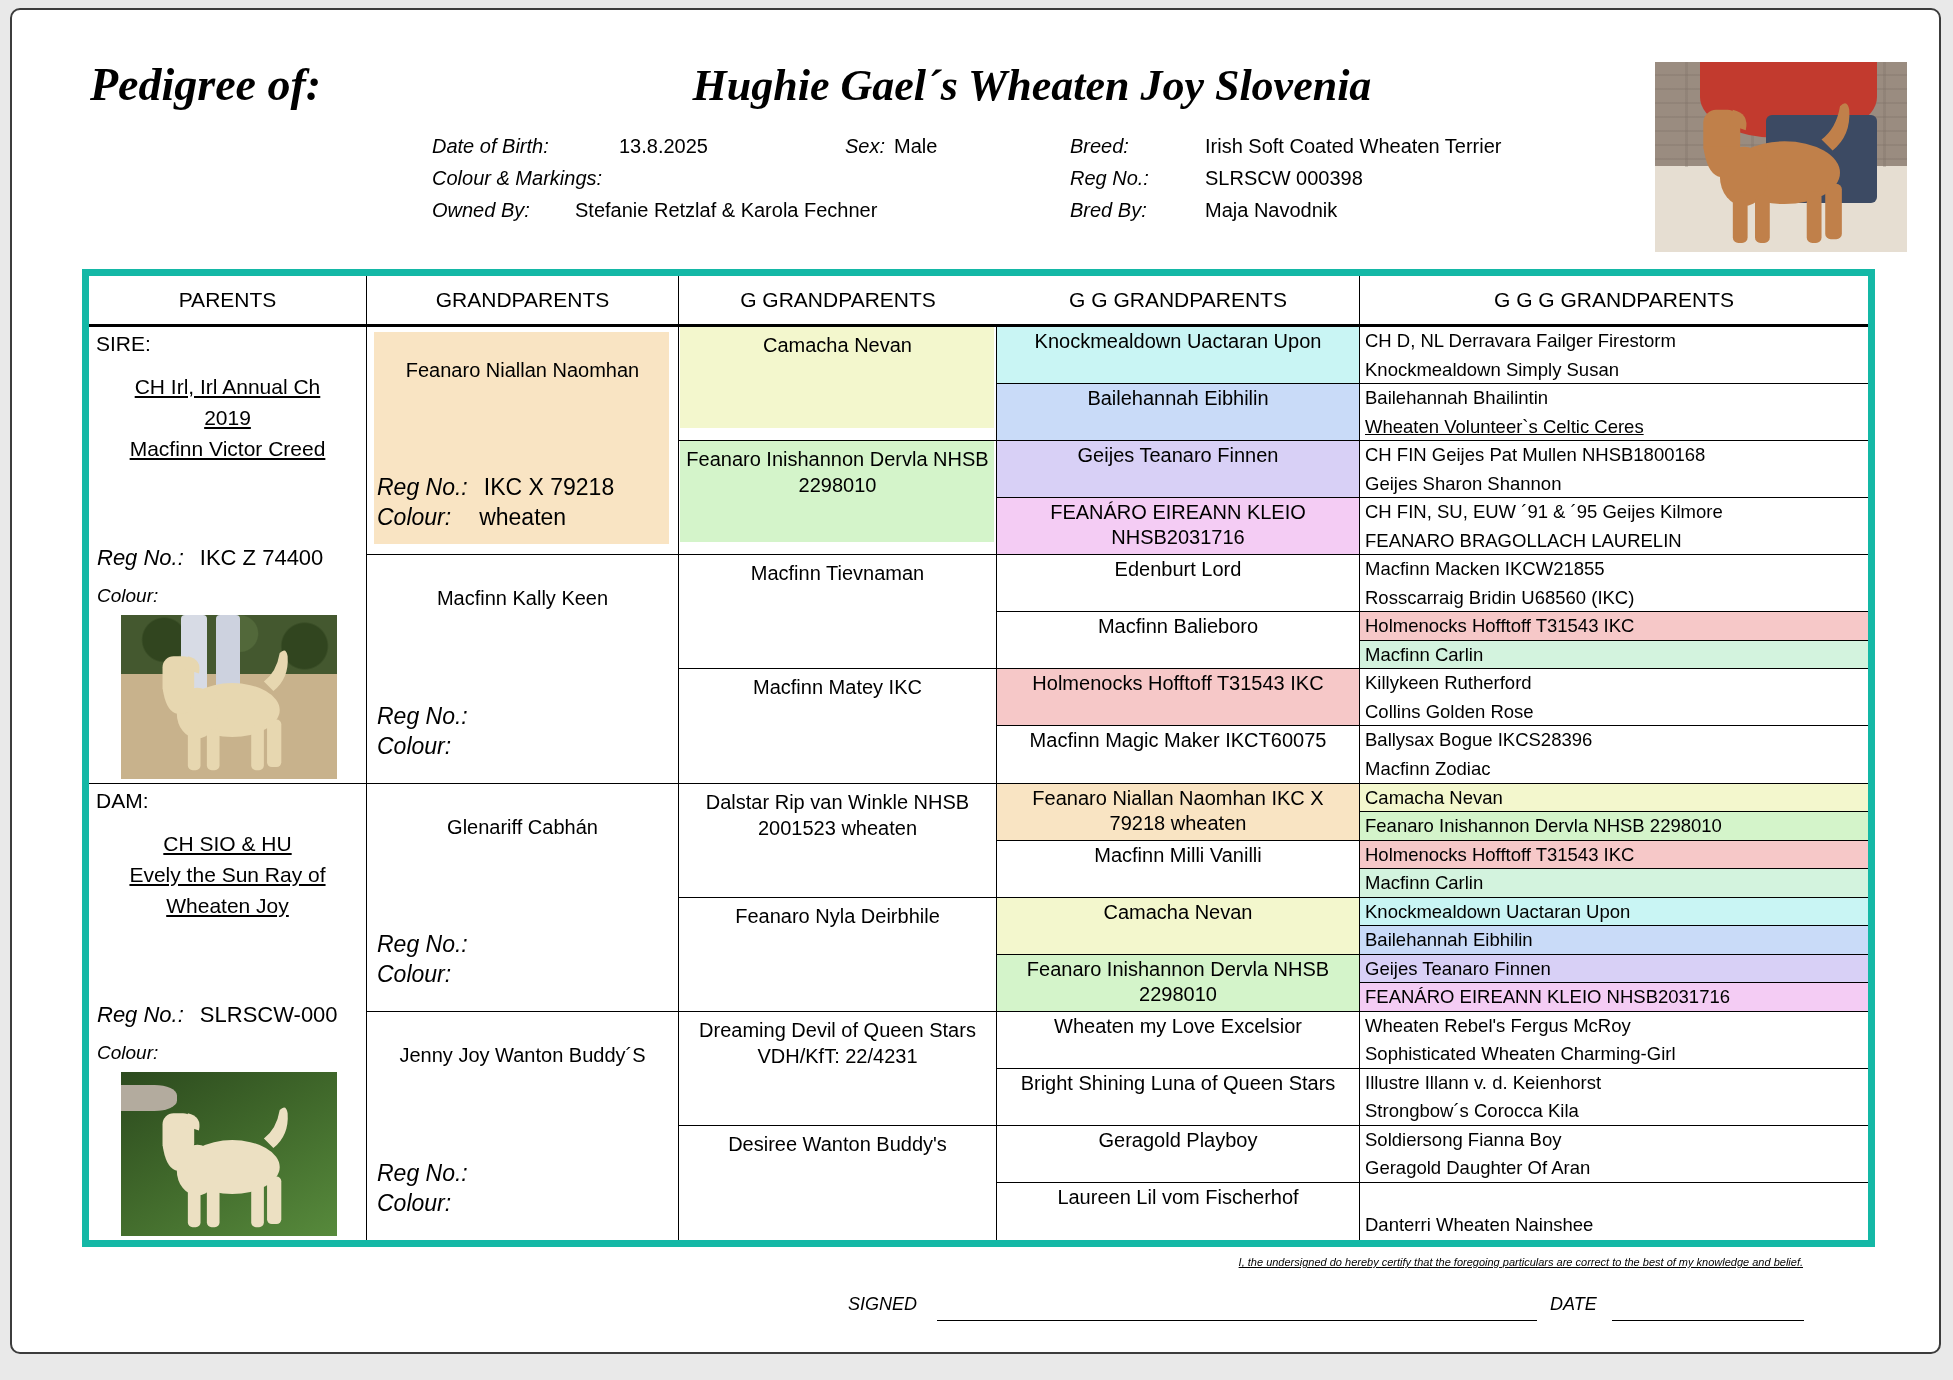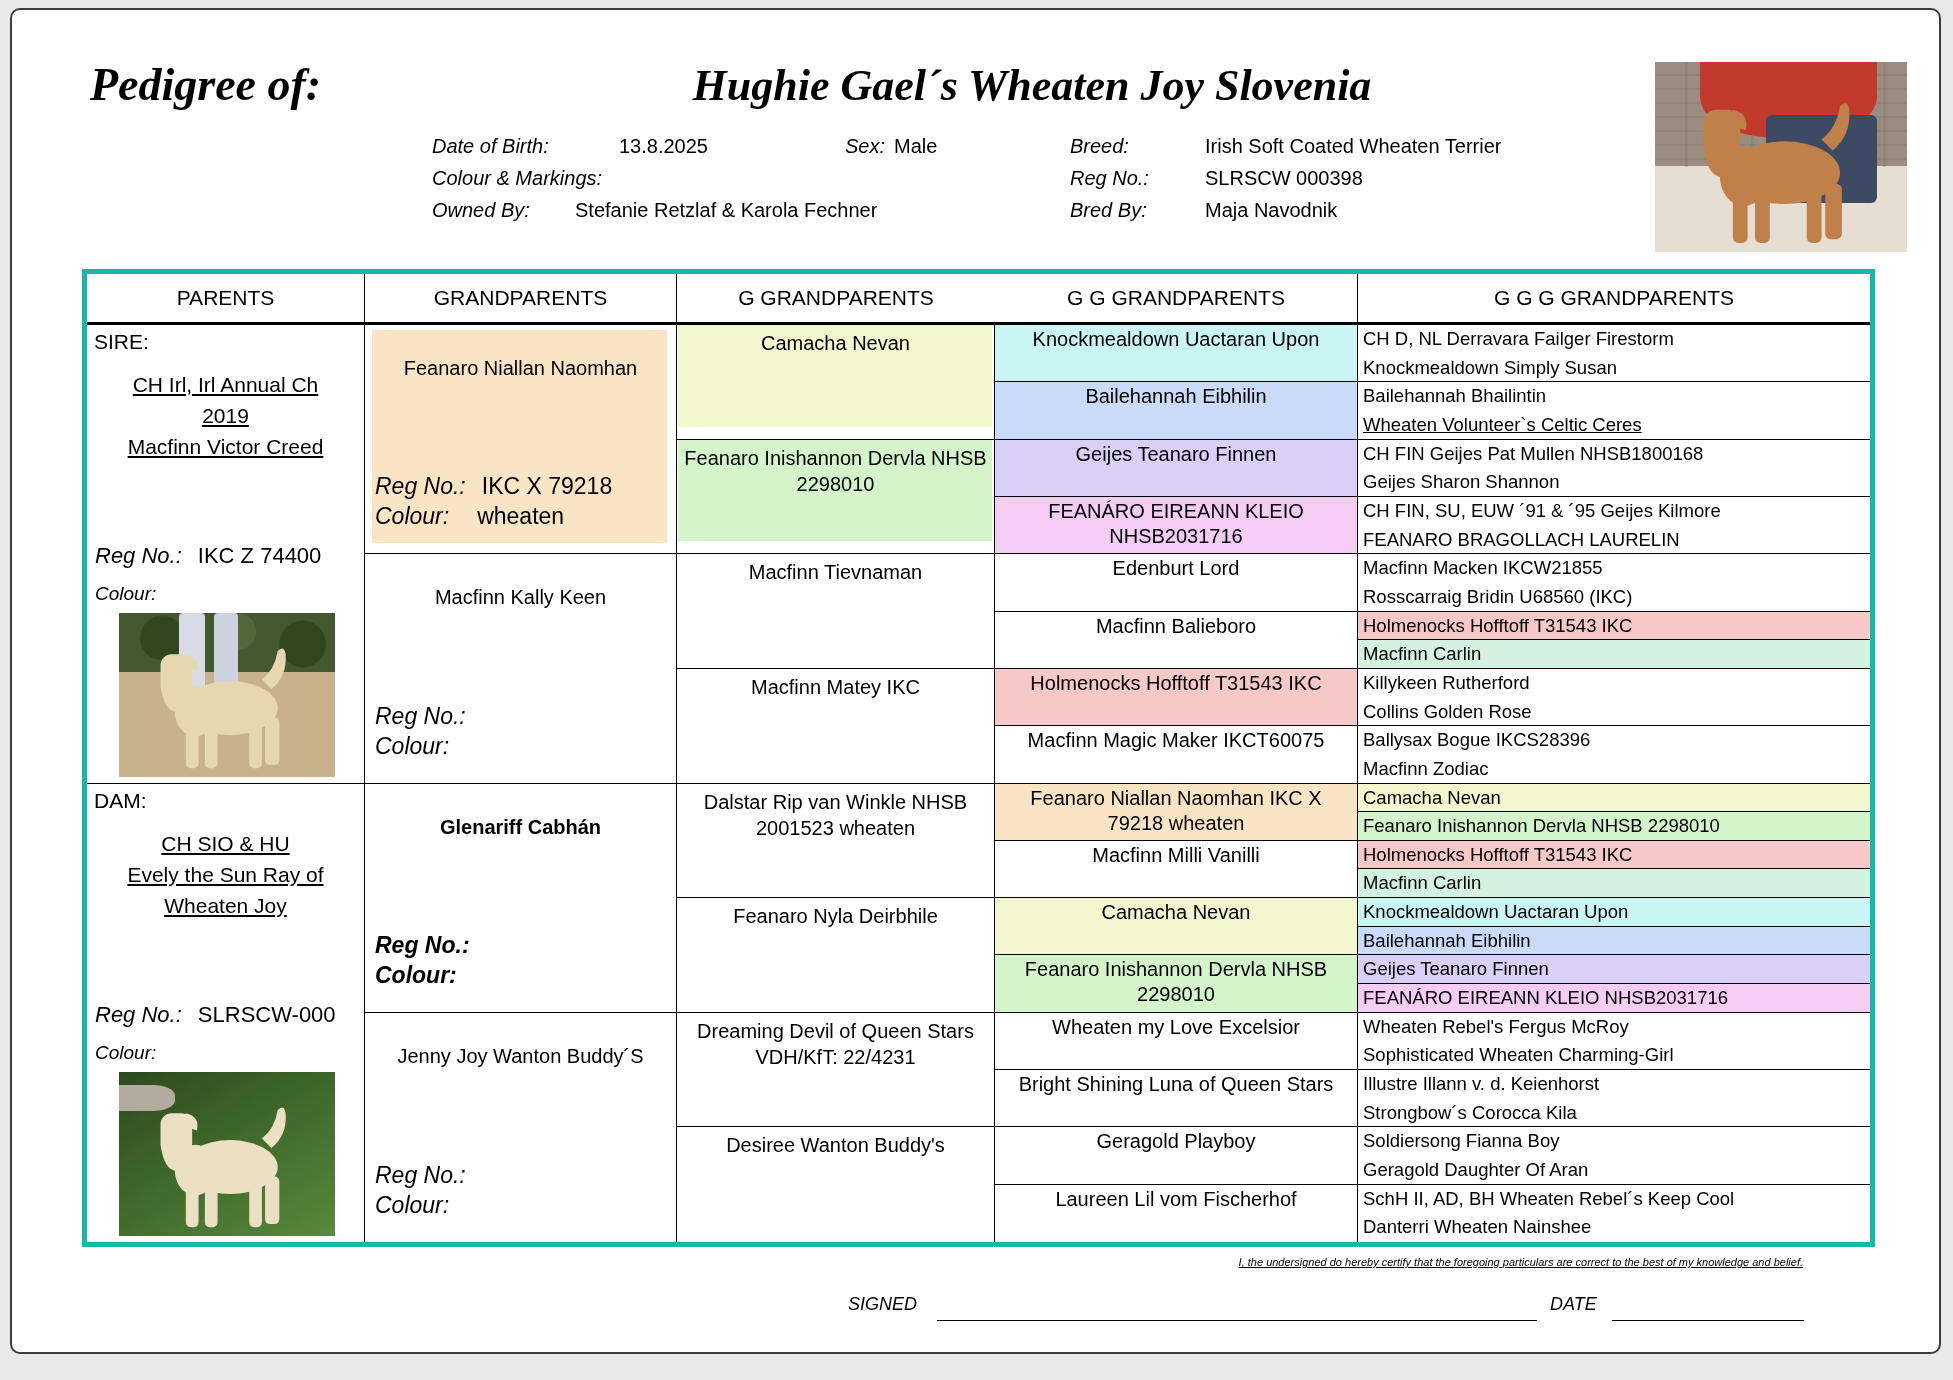--- a/index.html
+++ b/index.html
@@ -33,21 +33,21 @@
                  radial-gradient(circle at 85% 50%,#31451f 0 12%,#0000 13%);}
   .photo-sire .leg1{left:28%;top:0;width:12%;height:62%;background:#d7dbe5;border-radius:4px;}
   .photo-sire .leg2{left:44%;top:0;width:11%;height:58%;background:#cdd2df;border-radius:4px;}
   .photo-dam{background:linear-gradient(150deg,#2c4a1e 0%,#3f672a 45%,#578a3c 100%);}
   .photo-dam .path{left:0;top:8%;width:26%;height:16%;background:#b3ab9e;border-radius:0 40% 40% 0;}
 
   
   #pedigree-table{position:absolute;left:70px;top:259px;width:1793px;height:978px;
       display:grid;grid-template-columns:278px 312px 318px 363px 1fr;
       grid-template-rows:51px repeat(32,1fr);
-      border:5px solid #14b8a6;box-sizing:border-box;background:#fff;}
+      border:7px solid #14b8a6;box-sizing:border-box;background:#fff;}
   .c{box-sizing:border-box;position:relative;font-size:20px;min-width:0;min-height:0;}
   .bR{border-right:1.6px solid #000;}
   .bB{border-bottom:1.6px solid #000;}
   .hc{display:flex;align-items:center;justify-content:center;font-size:21px;border-bottom:3px solid #000;}
   .l3{font-size:18.5px;line-height:28px;padding-left:5px;white-space:nowrap;overflow:hidden;}
   .l2{display:flex;align-items:flex-start;justify-content:center;text-align:center;
       line-height:25px;padding:2px 6px 0;}
   .l1{text-align:center;padding-top:5px;line-height:26px;}
   .l1 .nm,.l0 .nm{position:relative;z-index:1;}
   .tintA{position:absolute;left:1px;right:2px;top:0;bottom:12px;z-index:0;}
@@ -182,21 +182,21 @@
           <div class="tintB" style="background: rgb(249, 228, 195);"></div>
           <div class="nm">Feanaro Niallan Naomhan</div>
           <div class="kv kv-reg"><span class="lab">Reg No.:</span><span class="val">IKC X 79218</span></div>
           <div class="kv kv-col"><span class="lab">Colour:</span><span class="val" style="margin-left:28px">wheaten</span></div>
         </div>
         <div class="c l0 bR bB" style="grid-area: 10 / 2 / span 8;">
           <div class="nm">Macfinn Kally Keen</div>
           <div class="kv kv-reg"><span class="lab">Reg No.:</span></div>
           <div class="kv kv-col"><span class="lab">Colour:</span></div>
         </div>
-        <div class="c l0 bR bB" style="grid-area: 18 / 2 / span 8; font-weight: bold;">
+        <div class="c l0 bR bB" style="grid-area: 18 / 2 / span 8;">
           <div class="nm">Glenariff Cabhán</div>
           <div class="kv kv-reg"><span class="lab">Reg No.:</span></div>
           <div class="kv kv-col"><span class="lab">Colour:</span></div>
         </div>
         <div class="c l0 bR" style="grid-area: 26 / 2 / span 8;">
           <div class="nm">Jenny Joy Wanton Buddy´S</div>
           <div class="kv kv-reg"><span class="lab">Reg No.:</span></div>
           <div class="kv kv-col"><span class="lab">Colour:</span></div>
         </div>
         <div class="c l1 bR bB" style="grid-area: 2 / 3 / span 4;">
@@ -264,21 +264,20 @@
         <div class="c l3 bB" style="grid-area: 22 / 5; background: rgb(201, 245, 244);">Knockmealdown Uactaran Upon</div>
         <div class="c l3 bB" style="grid-area: 23 / 5; background: rgb(201, 219, 248);">Bailehannah Eibhilin</div>
         <div class="c l3 bB" style="grid-area: 24 / 5; background: rgb(216, 208, 246);">Geijes Teanaro Finnen</div>
         <div class="c l3 bB" style="grid-area: 25 / 5; background: rgb(244, 204, 244);">FEANÁRO EIREANN KLEIO NHSB2031716</div>
         <div class="c l3" style="grid-area: 26 / 5;">Wheaten Rebel's Fergus McRoy</div>
         <div class="c l3 bB" style="grid-area: 27 / 5;">Sophisticated Wheaten Charming-Girl</div>
         <div class="c l3" style="grid-area: 28 / 5;">Illustre Illann v. d. Keienhorst</div>
         <div class="c l3 bB" style="grid-area: 29 / 5;">Strongbow´s Corocca Kila</div>
         <div class="c l3" style="grid-area: 30 / 5;">Soldiersong Fianna Boy</div>
         <div class="c l3 bB" style="grid-area: 31 / 5;">Geragold Daughter Of Aran</div>
-        <div class="c l3" style="grid-area: 32 / 5;">SchH II, AD, BH Wheaten Rebel´s Keep Cool</div>
         <div class="c l3" style="grid-area: 33 / 5;">Danterri Wheaten Nainshee</div>
       </div>
 
     <div class="cert">I, the undersigned do hereby certify that the foregoing particulars are correct to the best of my knowledge and belief.</div>
     <div class="sig-label">SIGNED</div>
     <div class="sig-line"></div>
     <div class="date-label">DATE</div>
     <div class="date-line"></div>
   </div>
 </div>

